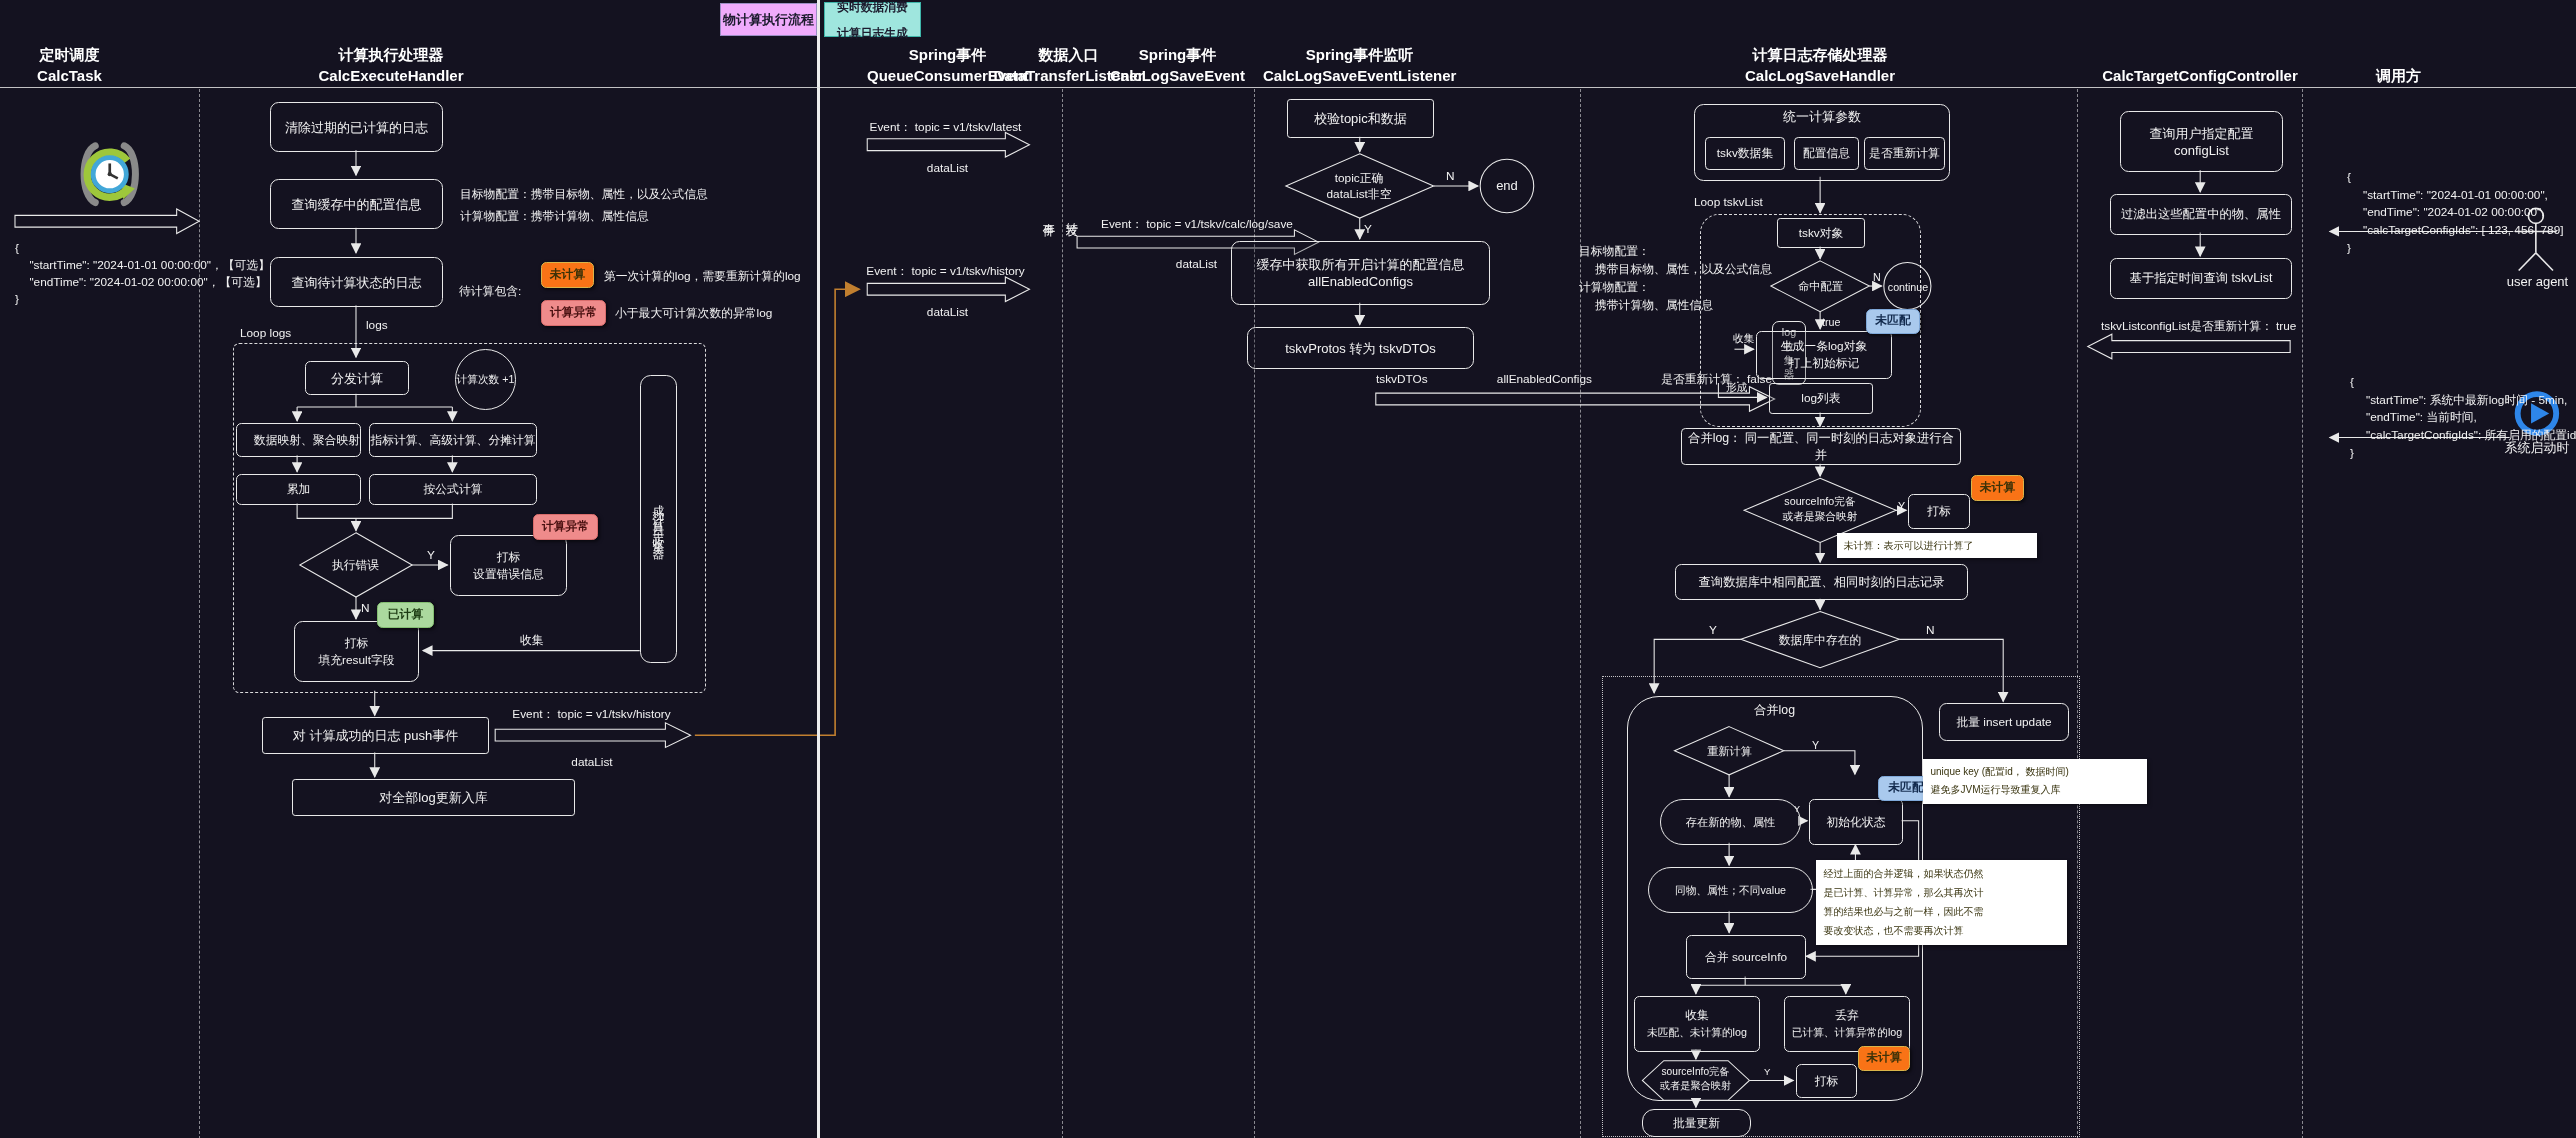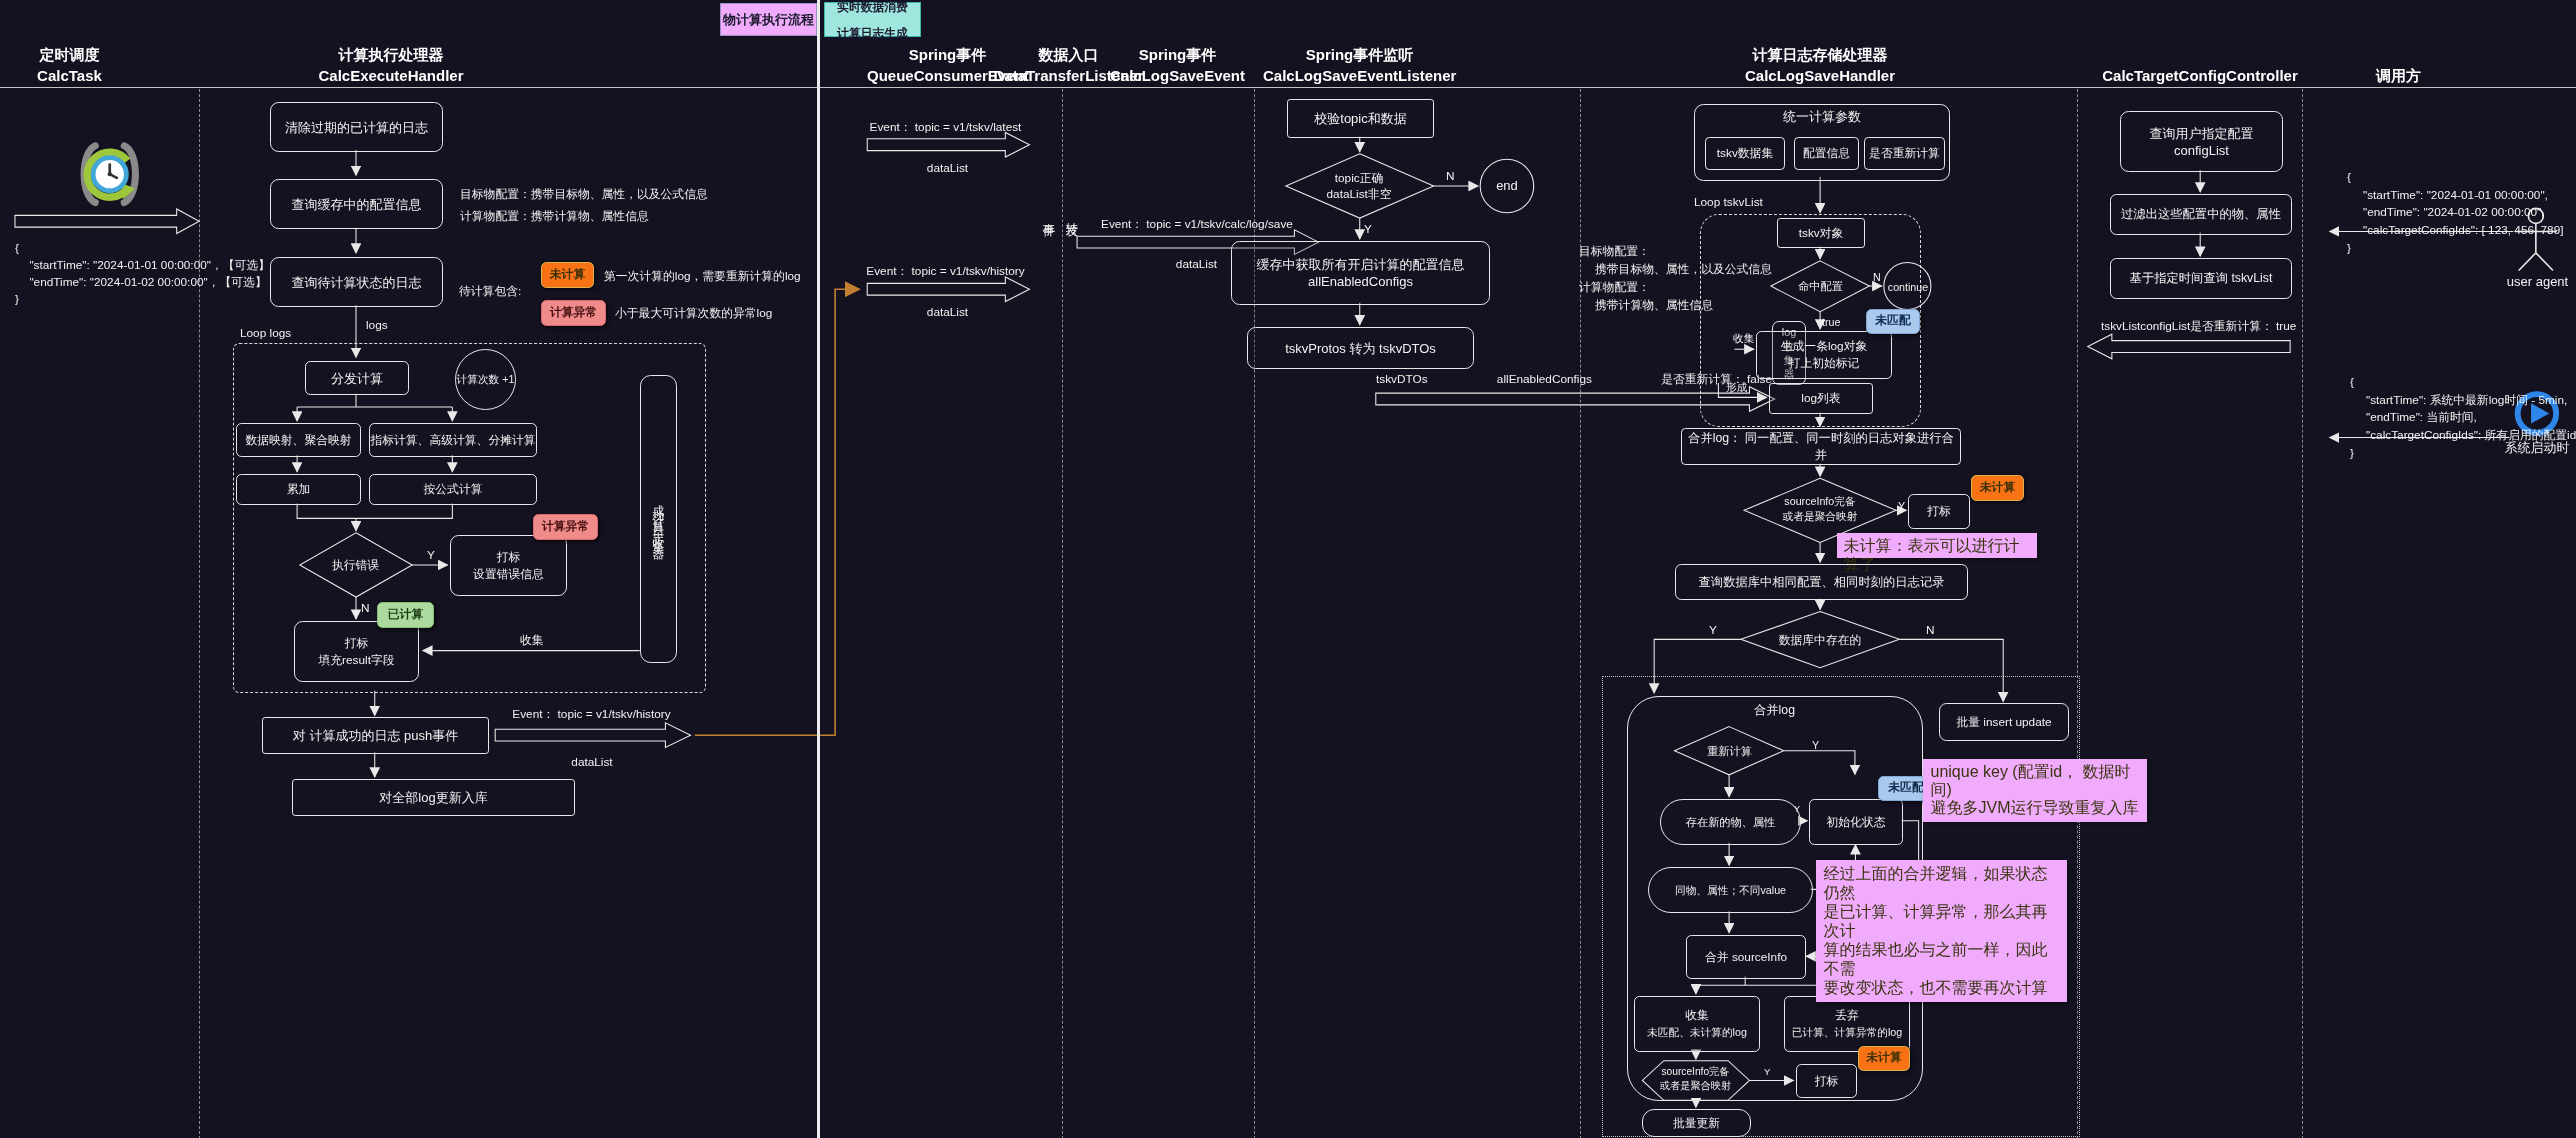--- a/index.html
+++ b/index.html
@@ -12,21 +12,21 @@
        background:rgba(20,18,32,.25);}
   .stadium{border-radius:32px;}
   .lbl{font-size:11.8px;line-height:16px;color:#f2f2f2;white-space:nowrap;}
   .center{text-align:center;}
   .badge{border-radius:5.4px;display:flex;align-items:center;justify-content:center;
          font-size:11.8px;font-weight:bold;box-shadow:1.1px 1.6px 3.2px rgba(0,0,0,.5);}
   .badge.yellow{background:#f97316;border:1.1px solid #d9b44a;color:#3d3208;}
   .badge.red{background:#ef8b8b;border:1.1px solid #d86c6c;color:#4a1111;}
   .badge.green{background:#abd99e;border:1.1px solid #84bf72;color:#1e3d14;}
   .badge.blue{background:#a9c9ed;border:1.1px solid #7fa8d9;color:#122a4d;}
-  .sticky{background:#f0abfc;color:#3a3510;font-size:16px;line-height:18px;
+  .sticky{background:#ffffff;color:#3a3510;font-size:10px;line-height:18px;
           padding:4.3px 7.5px;box-shadow:1.6px 2.1px 4.3px rgba(0,0,0,.45);}
   .lifeline{border-left:1.1px dashed rgba(255,255,255,.5);width:0;}
   .dashedbox{border:1.1px dashed rgba(255,255,255,.85);border-radius:6.4px;}
   .dottedbox{border:1.1px dotted rgba(255,255,255,.75);}
   .vtext{writing-mode:vertical-rl;text-orientation:upright;letter-spacing:5.4px;}
   .jsonline{font-size:11.8px;line-height:17.7px;color:#f2f2f2;white-space:nowrap;}
   .ind{padding-left:16px;}
   .legend{display:flex;align-items:center;justify-content:center;text-align:center;
           font-size:13px;line-height:16px;color:#1c1b2e;font-weight:bold;}
   .row-spread{display:flex;justify-content:space-between;font-size:11.8px;color:#f2f2f2;white-space:nowrap;}
@@ -248,21 +248,21 @@
 
   <div class="abs lbl" style="left:240px;top:325px;">Loop logs</div>
   <div class="abs dashedbox" style="left:233px;top:343px;width:471px;height:348px;"></div>
 
   <div class="abs box" style="left:305px;top:361px;width:102px;height:32px;">
     <div>分发计算</div>
   </div>
   <div class="abs" style="left:455px;top:349px;width:59px;height:59px;border:1.1px solid #e9e9e9;border-radius:50%;display:flex;align-items:center;justify-content:center;font-size:10.7px;">
     <div>计算次数 +1</div>
   </div>
-  <div class="abs box" style="left:236px;top:423px;width:123px;height:32px;font-size:11.8px;">
+  <div class="abs box" style="left:236px;top:423px;width:123px;height:32px;font-size:11.8px;align-items:flex-end;">
     <div>数据映射、聚合映射</div>
   </div>
   <div class="abs box" style="left:369px;top:423px;width:166px;height:32px;font-size:11.8px;">
     <div>指标计算、高级计算、分摊计算</div>
   </div>
   <div class="abs box" style="left:236px;top:474px;width:123px;height:29.4px;font-size:11.8px;">
     <div>累加</div>
   </div>
   <div class="abs box" style="left:369px;top:474px;width:166px;height:29.4px;font-size:11.8px;">
     <div>按公式计算</div>

